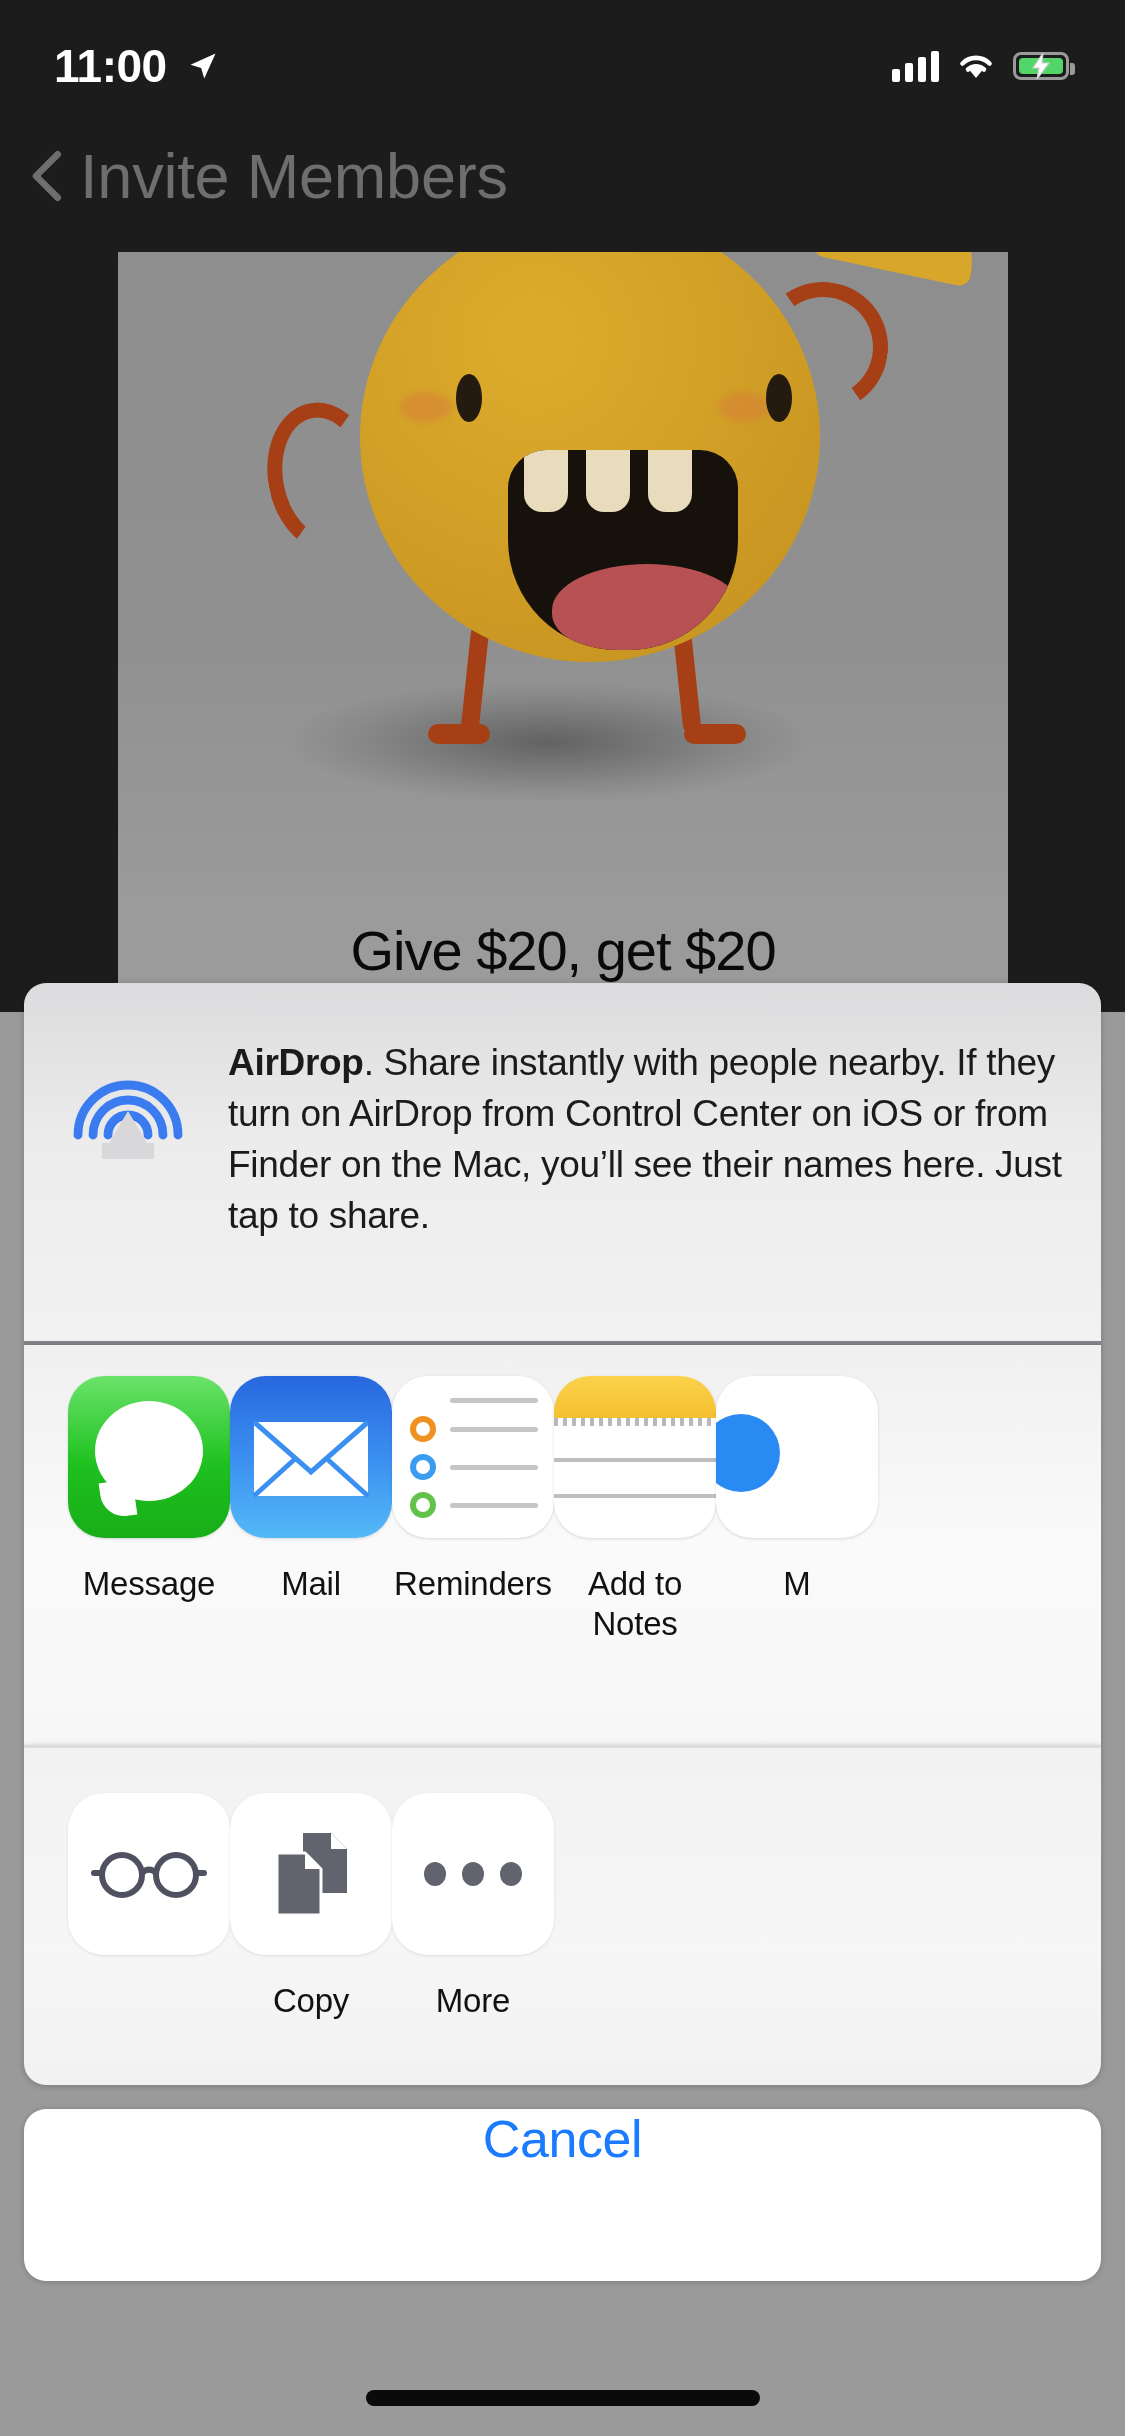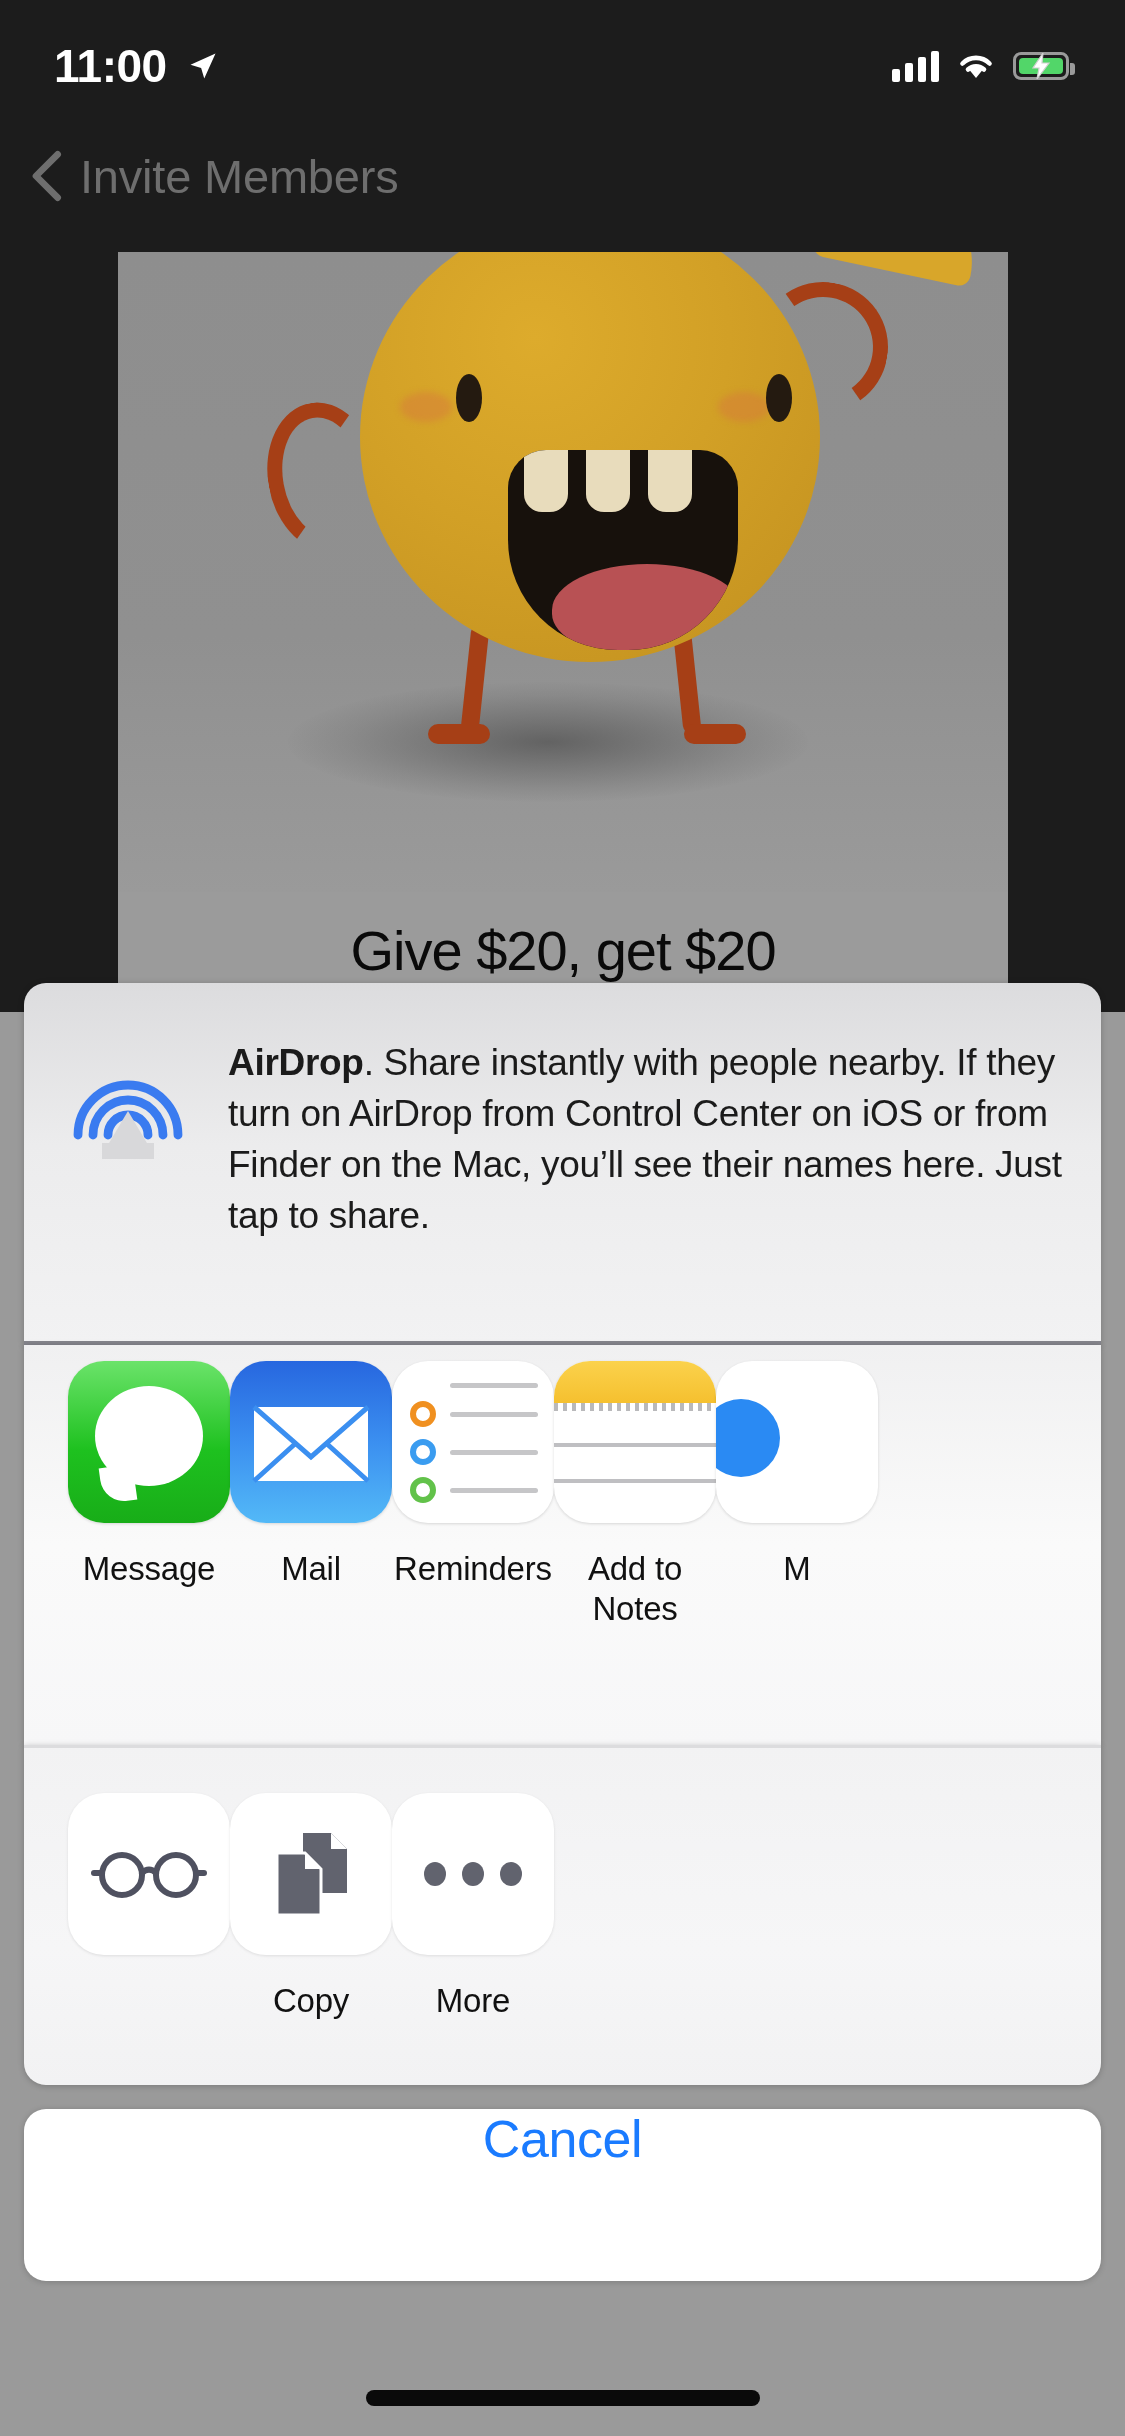--- a/index.html
+++ b/index.html
@@ -33,21 +33,21 @@
   .battery::after{ content:""; position:absolute; right:-9px; top:8px; width:5px; height:12px;
     background:#9a9a9a; border-radius:0 3px 3px 0; }
   .battery .fill{ position:absolute; inset:3px; background:#52d669; border-radius:4px; }
   .bolt { position:absolute; left:50%; top:50%; transform:translate(-50%,-50%); z-index:2; }
 
   .navbar {
     position:absolute; top:132px; left:0; width:1125px; height:88px;
     display:flex; align-items:center; padding-left:26px; z-index:4;
   }
   .back-chevron { width:40px; height:56px; margin-right:14px; }
-  .nav-title { color:#6e6e6e; font-size:47px; font-weight:400; letter-spacing:-0.2px; }
+  .nav-title { color:#6e6e6e; font-size:63px; font-weight:400; letter-spacing:-0.2px; }
 
   
   .app-content {
     position:absolute; top:252px; left:118px; width:890px; height:760px;
     overflow:hidden; z-index:2;
   }
   .illus-card {
     position:absolute; top:0; left:0; width:890px; height:640px;
     background:linear-gradient(180deg,#8e8e8e 0%, #909090 60%, #9a9a9a 100%);
     overflow:hidden;
@@ -125,21 +125,21 @@
   .airdrop-text b{ font-weight:700; }
   .panel-divider{
     position:absolute; left:0; bottom:0; width:100%; height:4px; background:#85858c;
   }
 
   
   #apps-panel{
     top:362px; height:400px; border-radius:0;
     background:linear-gradient(180deg,#f0f0f1 0%, #fafafa 50%, #f7f7f8 100%);
   }
-  .row-scroller{ display:flex; padding:16px 0 0 44px; gap:0; }
+  .row-scroller{ display:flex; padding:31px 0 0 44px; gap:0; }
   .share-item{ width:162px; flex:0 0 162px; text-align:center; margin-right:0; }
   .share-item + .share-item{ margin-left:0; }
   .tile{
     width:162px; height:162px; border-radius:36px; margin:0 auto;
     overflow:hidden; position:relative; box-shadow:0 1px 3px rgba(0,0,0,.14);
   }
   .item-label{
     margin-top:26px; font-size:33px; color:#111; line-height:40px; letter-spacing:-0.2px;
   }
   

